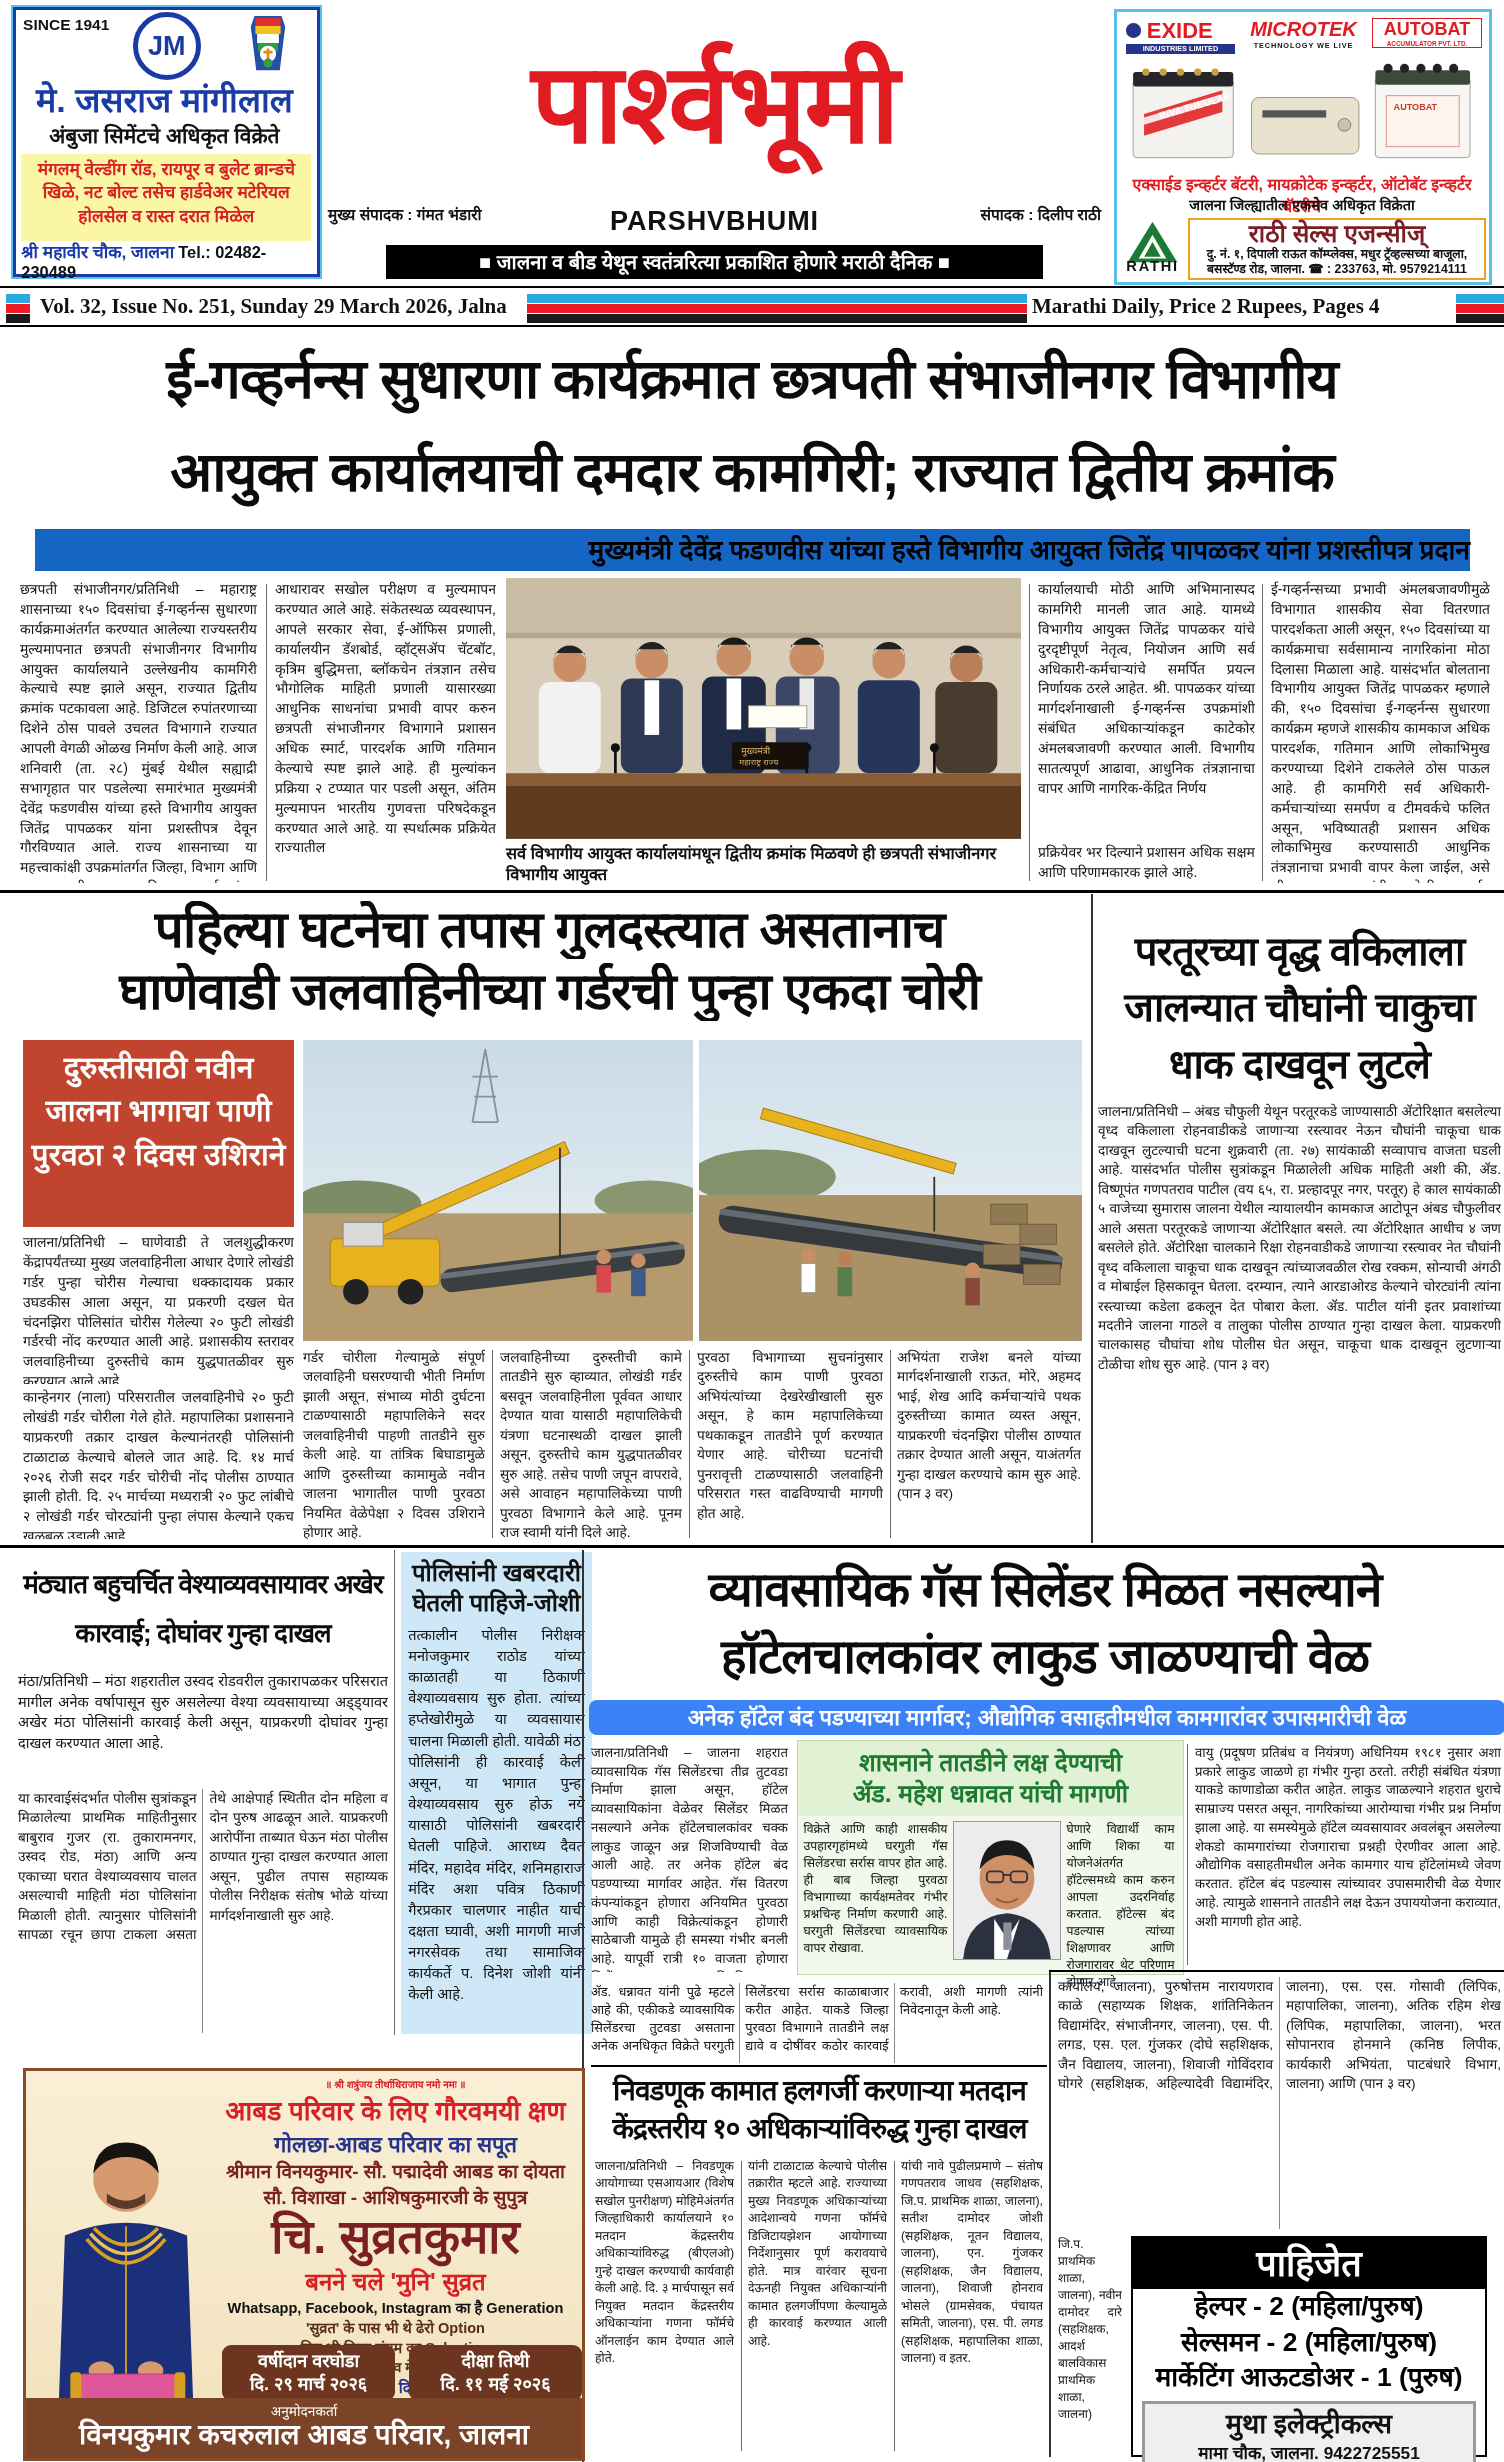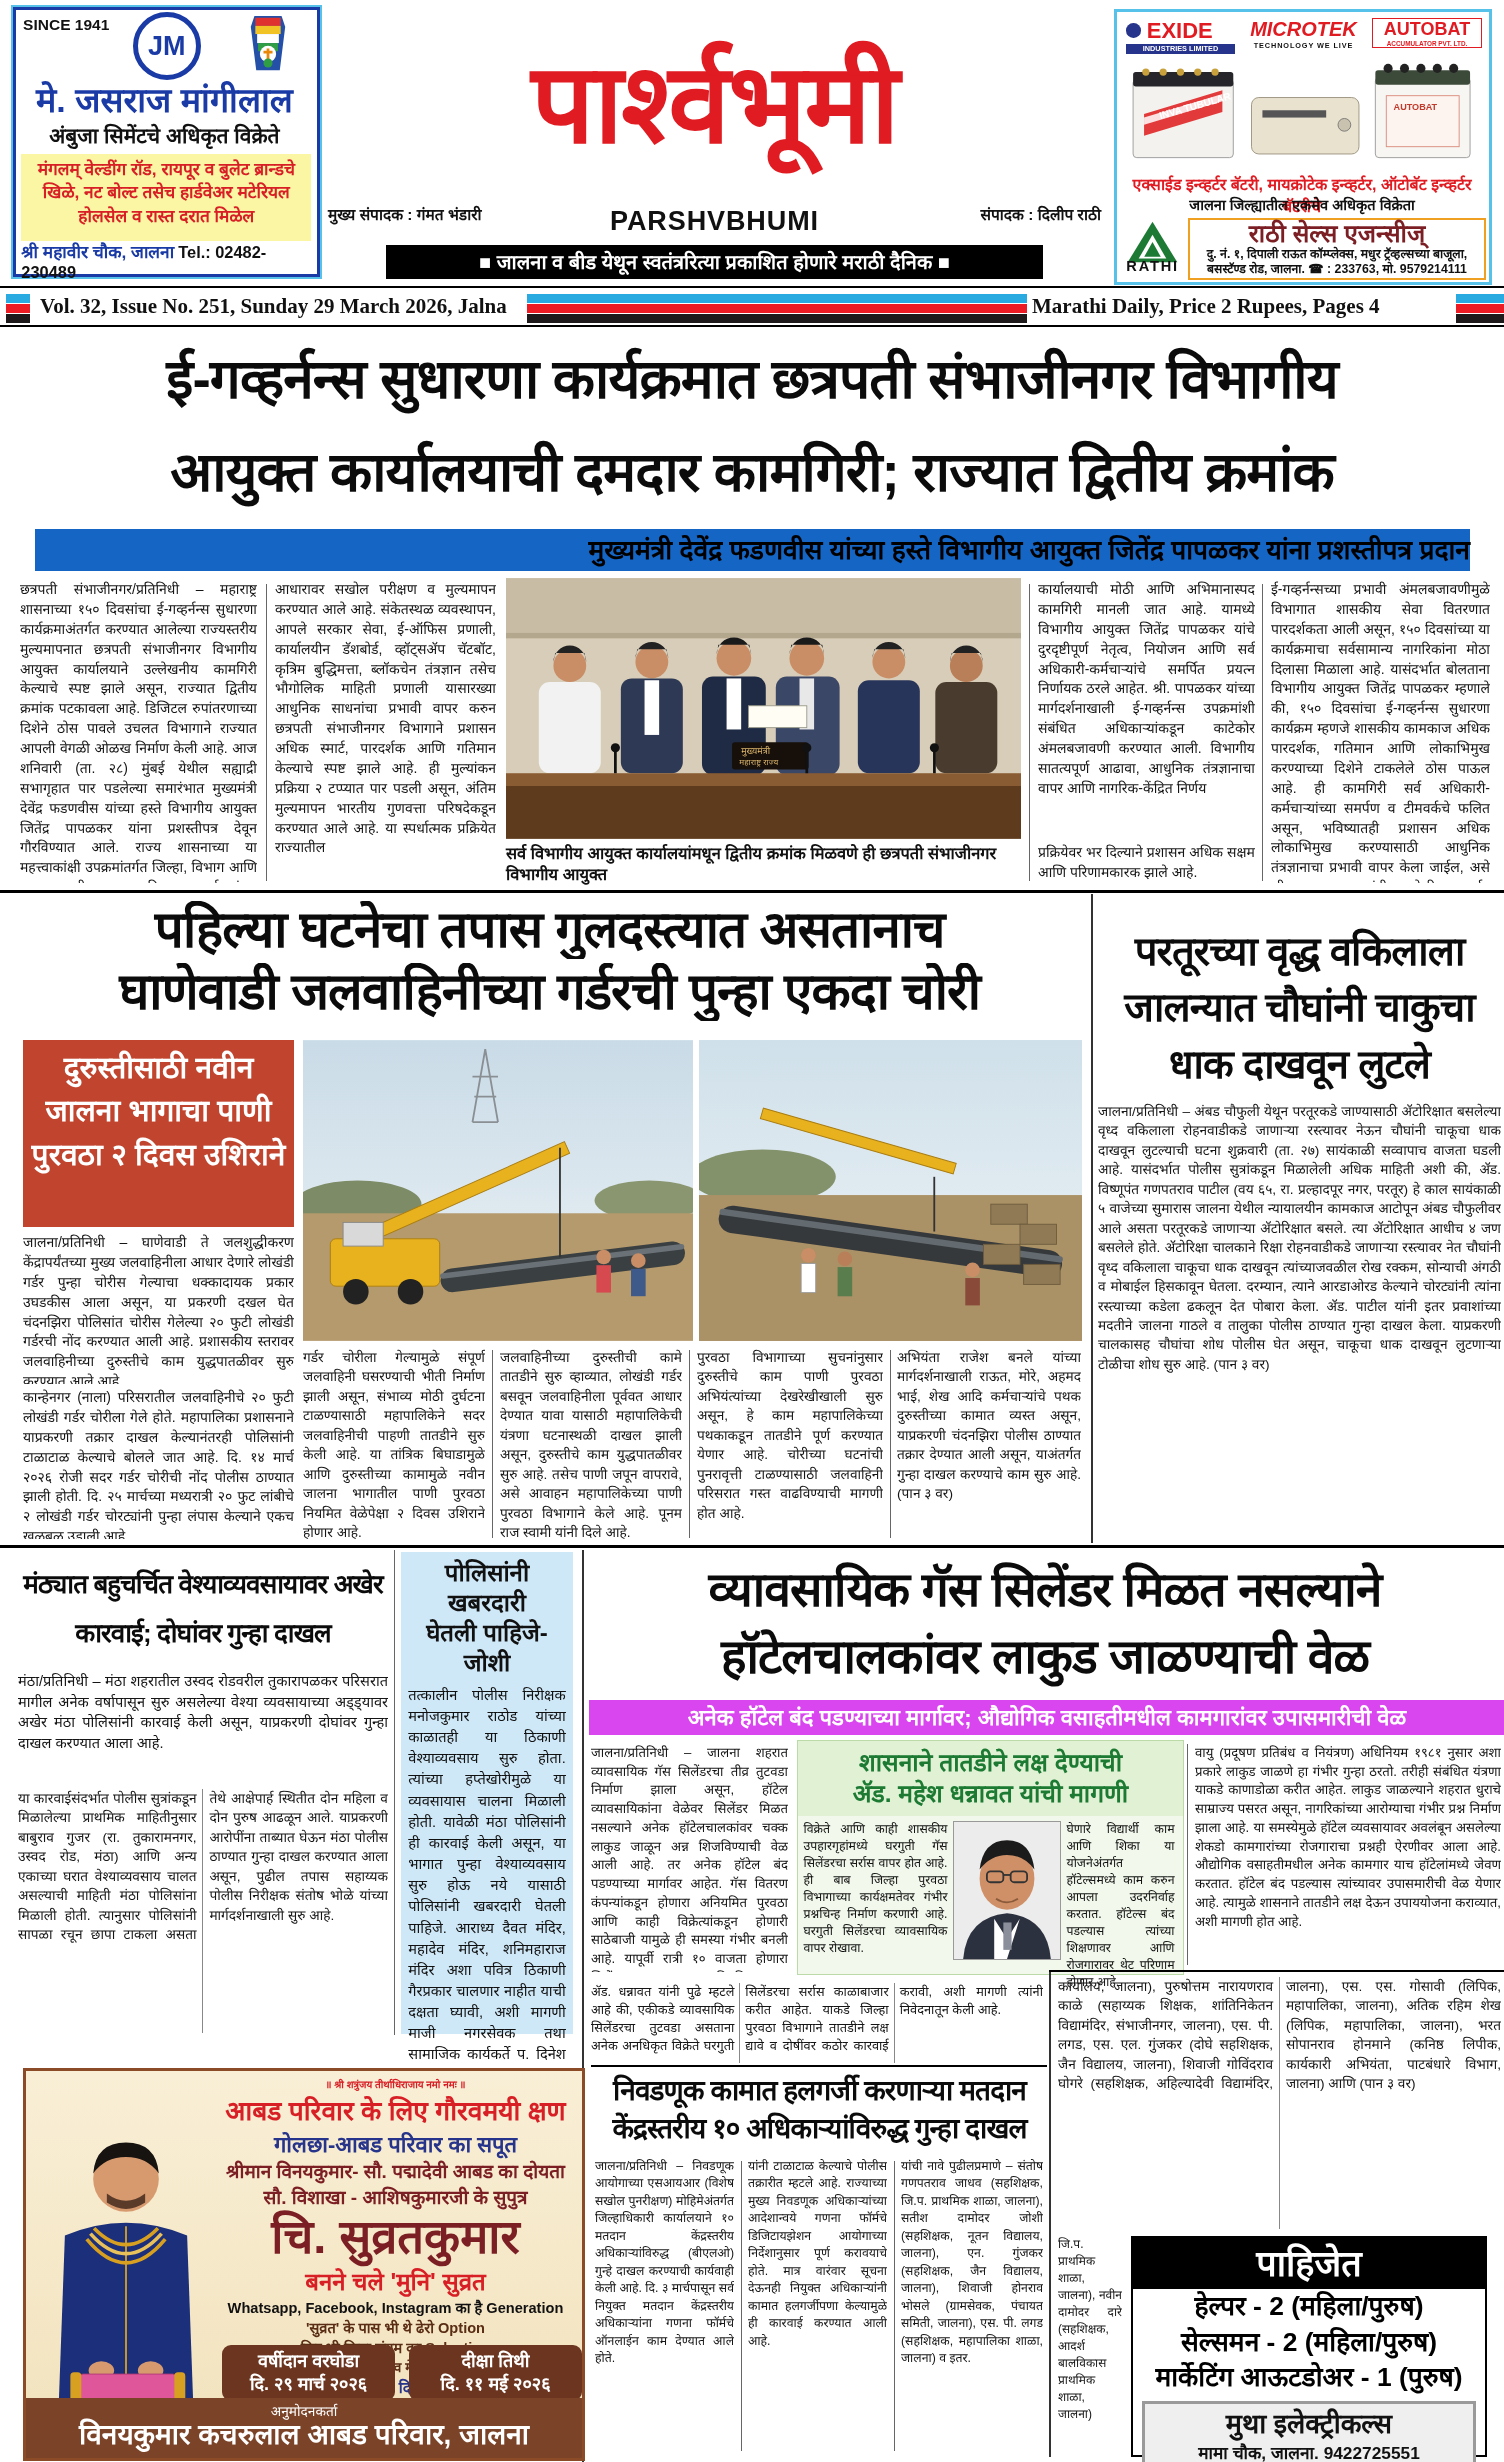--- a/index.html
+++ b/index.html
@@ -16,21 +16,21 @@
   .hrline{position:absolute;background:#000;}
   .stripe{height:9px;}
   .st-blue{background:#29abe2;} .st-red{background:#ed1c24;} .st-black{background:#1e1a1b;}
   
   #left-ad{border:3.6px solid #1a3ba6;outline:2.7px solid #56c2ea;background:#fff;}
   #right-ad{border:3.6px solid #56c2ea;background:#fff;}
   .yellowbox{background:#fbf6a4;color:#d81f26;font-weight:bold;font-size:17.3px;line-height:1.35;text-align:center;padding:3.6px 5.5px;}
   
   .redbox{background:#c0442e;color:#fff;font-weight:bold;text-align:center;}
   .bluebox{background:#cfe8f7;}
-  .greenstrip{background:#d946ef;color:#fff;font-weight:bold;text-align:center;}
+  .greenstrip{background:#3b82f6;color:#fff;font-weight:bold;text-align:center;border-radius:8px;}
   .bluestrip{background:#1565c4;color:#000000;font-weight:bold;text-align:right;}
   .greenbox{background:#f2f9ec;border:0.9px solid #bcd9a8;}
   .greenbox-title{background:#e0f1d4;color:#1c7a33;font-weight:bold;text-align:center;font-size:24.6px;line-height:1.3;padding:5.5px 1.8px;}
   
   #wanted{border:2.7px solid #000;background:#fff;}
   #wanted .head{background:#000;color:#fff;font-weight:bold;font-size:36px;text-align:center;line-height:51px;}
   #wanted .ln{font-weight:bold;font-size:26.4px;text-align:center;line-height:1.35;color:#000;}
   #wanted .shopbox{border:3.6px solid #9a9a9a;margin:5.5px 9px;text-align:center;background:#efefef;}
   
   #diksha{border:3.6px solid #8a4b26;background:linear-gradient(#f9efd6,#f2e2bc);overflow:hidden;}
@@ -323,21 +323,21 @@
 
   <div class="abs hl" style="left:18px;top:1560px;width:370px;font-size:26px;line-height:49px;white-space:normal;">
     <span>मंठ्यात बहुचर्चित वेश्याव्यवसायावर</span>
     <span>अखेर कारवाई; दोघांवर गुन्हा दाखल</span>
   </div>
   <div class="abs body-col" style="left:18px;top:1671px;width:370px;height:117px;font-size:14.6px;">मंठा/प्रतिनिधी – मंठा शहरातील उस्वद रोडवरील तुकारापळकर परिसरात मागील अनेक वर्षापासून सुरु असलेल्या वेश्या व्यवसायाच्या अड्ड्यावर अखेर मंठा पोलिसांनी कारवाई केली असून, याप्रकरणी दोघांवर गुन्हा दाखल करण्यात आला आहे.</div>
   <div class="abs body-col" style="left:18px;top:1789px;width:370px;height:244px;font-size:13.7px;column-count:2;column-gap:12.8px;column-rule:0.9px solid #888;">या कारवाईसंदर्भात पोलीस सुत्रांकडून मिळालेल्या प्राथमिक माहितीनुसार बाबुराव गुजर (रा. तुकारामनगर, उस्वद रोड, मंठा) आणि अन्य एकाच्या घरात वेश्याव्यवसाय चालत असल्याची माहिती मंठा पोलिसांना मिळाली होती. त्यानुसार पोलिसांनी सापळा रचून छापा टाकला असता तेथे आक्षेपार्ह स्थितीत दोन महिला व दोन पुरुष आढळून आले. याप्रकरणी आरोपींना ताब्यात घेऊन मंठा पोलीस ठाण्यात गुन्हा दाखल करण्यात आला असून, पुढील तपास सहाय्यक पोलीस निरीक्षक संतोष भोळे यांच्या मार्गदर्शनाखाली सुरु आहे.</div>
 
   <div class="vr" style="left:394px;top:1550px;height:485px;"></div>
 
-  <div class="abs bluebox" style="left:401px;top:1552px;width:172px;height:482px;padding:5.5px 7.3px;box-sizing:border-box;">
+  <div class="abs bluebox" style="left:401px;top:1552px;width:191px;height:482px;padding:5.5px 7.3px;box-sizing:border-box;">
     <div class="c b" style="font-size:24px;line-height:1.25;">
       <div>पोलिसांनी खबरदारी</div>
       <div>घेतली पाहिजे-जोशी</div>
     </div>
     <div class="j" style="font-size:14.6px;line-height:1.45;margin-top:7.3px;">तत्कालीन पोलीस निरीक्षक मनोजकुमार राठोड यांच्या काळातही या ठिकाणी वेश्याव्यवसाय सुरु होता. त्यांच्या हप्तेखोरीमुळे या व्यवसायास चालना मिळाली होती. यावेळी मंठा पोलिसांनी ही कारवाई केली असून, या भागात पुन्हा वेश्याव्यवसाय सुरु होऊ नये यासाठी पोलिसांनी खबरदारी घेतली पाहिजे. आराध्य दैवत मंदिर, महादेव मंदिर, शनिमहाराज मंदिर अशा पवित्र ठिकाणी गैरप्रकार चालणार नाहीत याची दक्षता घ्यावी, अशी मागणी माजी नगरसेवक तथा सामाजिक कार्यकर्ते प. दिनेश जोशी यांनी केली आहे.</div>
   </div>
 
   <div class="vr" style="left:582px;top:1550px;width:1.8px;height:912px;background:#333;"></div>
 
   <div class="abs hl" style="left:589px;top:1558px;width:912px;font-size:48px;line-height:64px;">व्यावसायिक गॅस सिलेंडर मिळत नसल्याने</div>

